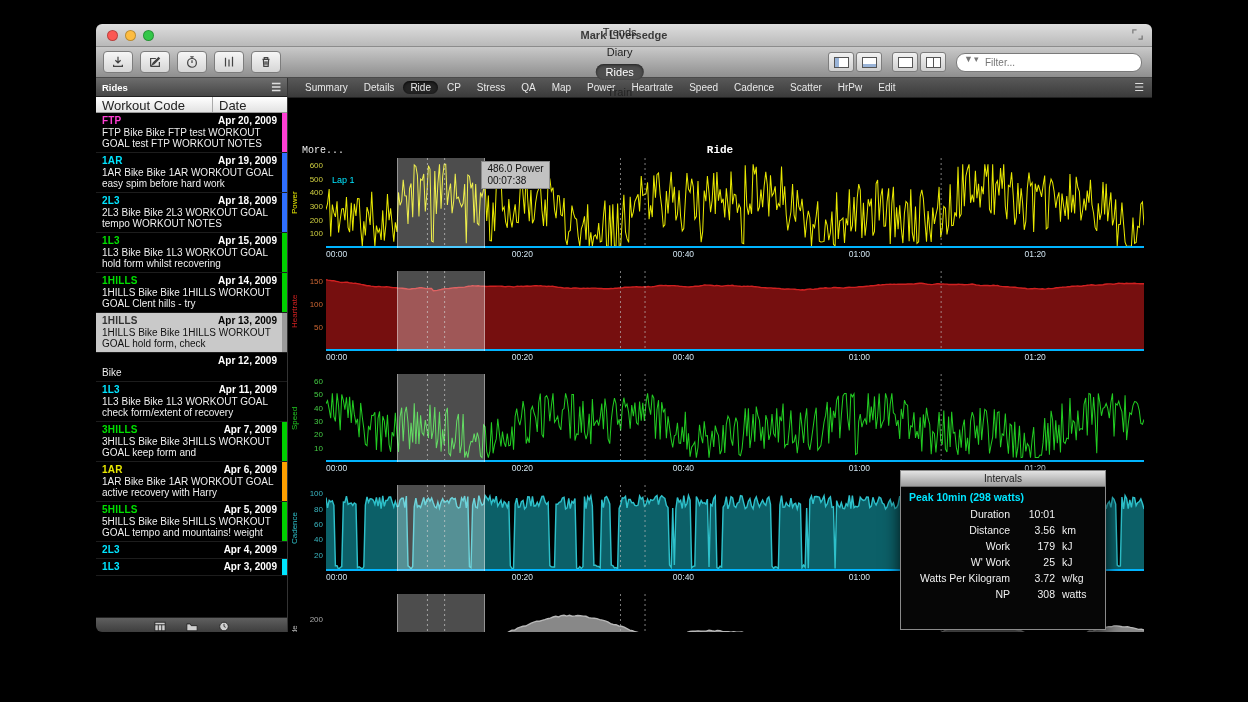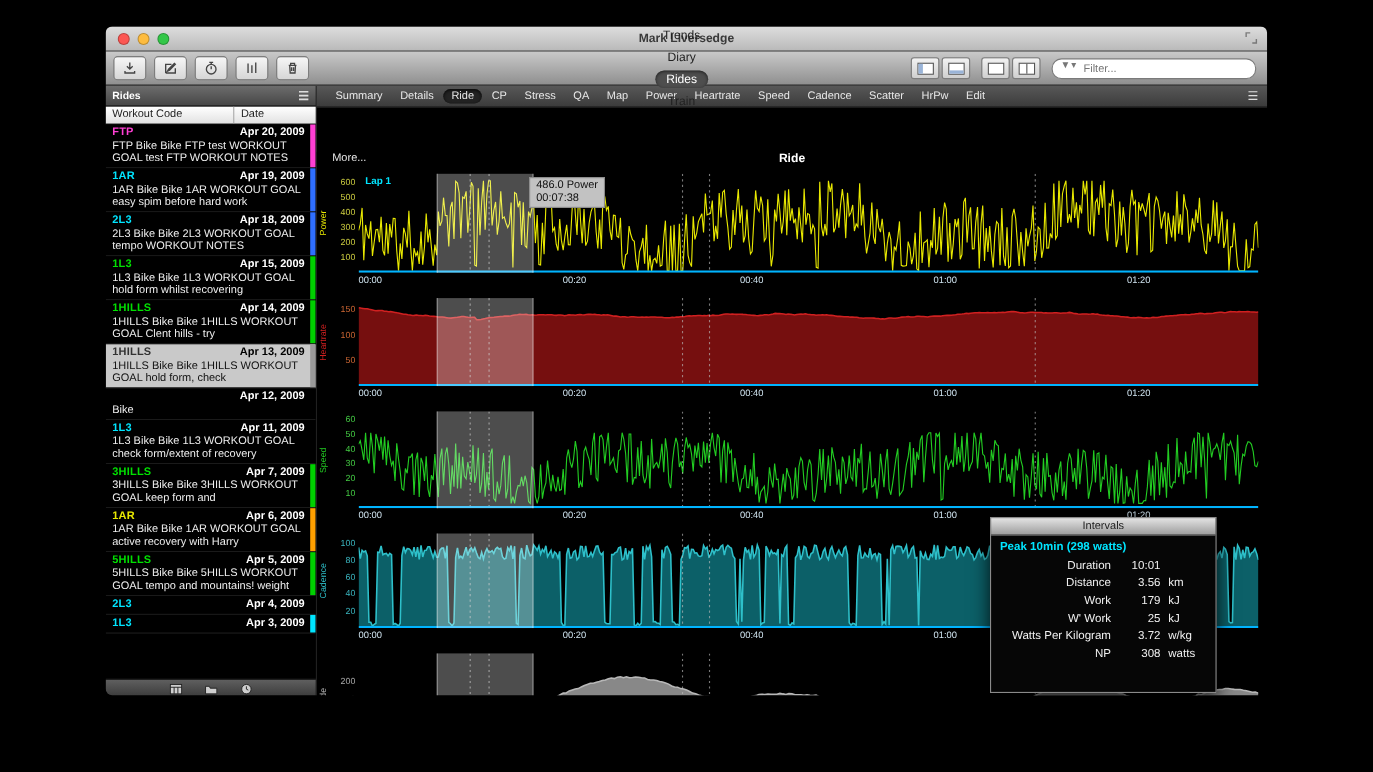--- a/index.html
+++ b/index.html
@@ -35,21 +35,21 @@
   .filter-wrap{position:relative;}
   .filter-input{width:150px;height:17px;border:1px solid #7a7a7a;border-radius:9px;background:#fff;
     font-size:10px;padding:0 6px 0 28px;color:#333;outline:none;font-family:"Liberation Sans",sans-serif;}
   .filter-icons{position:absolute;left:8px;top:2px;font-size:9px;color:#777;letter-spacing:1px;}
   
   .content{display:flex;height:556px;}
   .sidebar{width:191px;background:#000;border-right:1px solid #333;display:flex;flex-direction:column;}
   .sb-header{height:18px;background:linear-gradient(#6d6d6d,#464646);color:#fff;font-size:9.5px;font-weight:bold;
     display:flex;align-items:center;padding:0 6px;border-bottom:1px solid #222;}
   .sb-header .burger{margin-left:auto;color:#ddd;font-size:11px;}
-  .col-header{height:15px;background:linear-gradient(#ffffff,#e2e2e2);display:flex;font-size:10px;color:#222;
+  .col-header{height:15px;background:linear-gradient(#ffffff,#e2e2e2);display:flex;font-size:13px;color:#222;
     border-bottom:1px solid #999;}
   .col-header .c1{flex:1;padding:1px 6px;border-right:1px solid #aaa;}
   .col-header .c2{width:62px;padding:1px 6px;}
   .ride-list{flex:1;overflow:hidden;background:#000;}
   .ride-item{position:relative;padding:2px 10px 3px 6px;border-bottom:1px solid #1d1d1d;background:#000;}
   .ride-item.selected{background:#c9c9c9;}
   .ri-top{display:flex;font-size:10px;font-weight:bold;line-height:11px;}
   .ri-code{letter-spacing:.2px;}
   .ri-date{margin-left:auto;color:#fff;}
   .ride-item.selected .ri-date{color:#000;}
@@ -60,33 +60,33 @@
     display:flex;align-items:center;justify-content:center;gap:20px;}
   .sb-footer svg{width:12px;height:11px;stroke:#222;fill:#cfcfcf;stroke-width:1;}
   
   .main{flex:1;display:flex;flex-direction:column;min-width:0;gap:40px;}
   .chart-tabs{height:19px;background:linear-gradient(#585858,#3b3b3b);display:flex;align-items:center;
     border-bottom:1px solid #222;padding-left:10px;gap:2px;}
   .ct-tab{font-size:10px;color:#e8e8e8;padding:1px 7px;border-radius:8px;white-space:nowrap;}
   .ct-tab.active{background:#232323;box-shadow:inset 0 1px 3px rgba(0,0,0,.8);}
   .ct-burger{margin-left:auto;color:#ddd;font-size:11px;padding-right:8px;}
   .chart-area{flex:1;background:#000;position:relative;overflow:hidden;}
-  .chart-title-row{height:18px;position:relative;display:flex;align-items:flex-start;}
+  .chart-title-row{height:18px;position:relative;display:flex;align-items:flex-end;font-family:Liberation Mono, monospace;}
   .more-link{font-size:10px;color:#e8e8e8;margin-left:14px;}
   .ride-title{position:absolute;left:0;right:0;text-align:center;font-size:11px;font-weight:bold;color:#fff;}
   .chart-row{display:flex;margin-top:2px;padding-right:8px;}
   .axis-name{width:12px;font-size:8px;display:flex;align-items:center;justify-content:center;
     writing-mode:vertical-rl;transform:rotate(180deg);}
   .ticks{width:26px;position:relative;font-size:8px;}
   .ticks span{position:absolute;right:3px;}
   .plot{flex:1;position:relative;min-width:0;}
   .plot svg{position:absolute;left:0;top:0;width:100%;height:100%;display:block;}
   .selection{position:absolute;top:0;bottom:0;background:rgba(255,255,255,.30);border-left:1px solid rgba(255,255,255,.4);
     border-right:1px solid rgba(255,255,255,.4);pointer-events:none;}
-  .lap-label{position:absolute;left:6px;top:1px;color:#00e5ff;font-size:9px;font-weight:bold;z-index:3;}
+  .lap-label{position:absolute;left:6px;top:17px;color:#00e5ff;font-size:9px;font-weight:normal;z-index:3;}
   .hover-tip{position:absolute;left:19%;top:3px;background:#c2c2c2;border:1px solid #8a8a8a;color:#111;
     font-size:10px;line-height:12px;padding:1px 5px;z-index:4;}
   .xrow{display:flex;height:13px;margin-bottom:10px;padding-right:8px;}
   .xspacer{width:38px;}
   .xlabels{flex:1;position:relative;font-size:8.5px;color:#cfe3ef;}
   .xlabels span{position:absolute;top:1px;transform:translateX(-50%);}
   .xlabels span.first{transform:none;}
   
   .intervals{position:absolute;left:612px;top:332px;width:204px;min-height:158px;z-index:6;background:#060606;
     border:1px solid #8a8a8a;box-shadow:0 5px 16px rgba(0,0,0,.85);}

